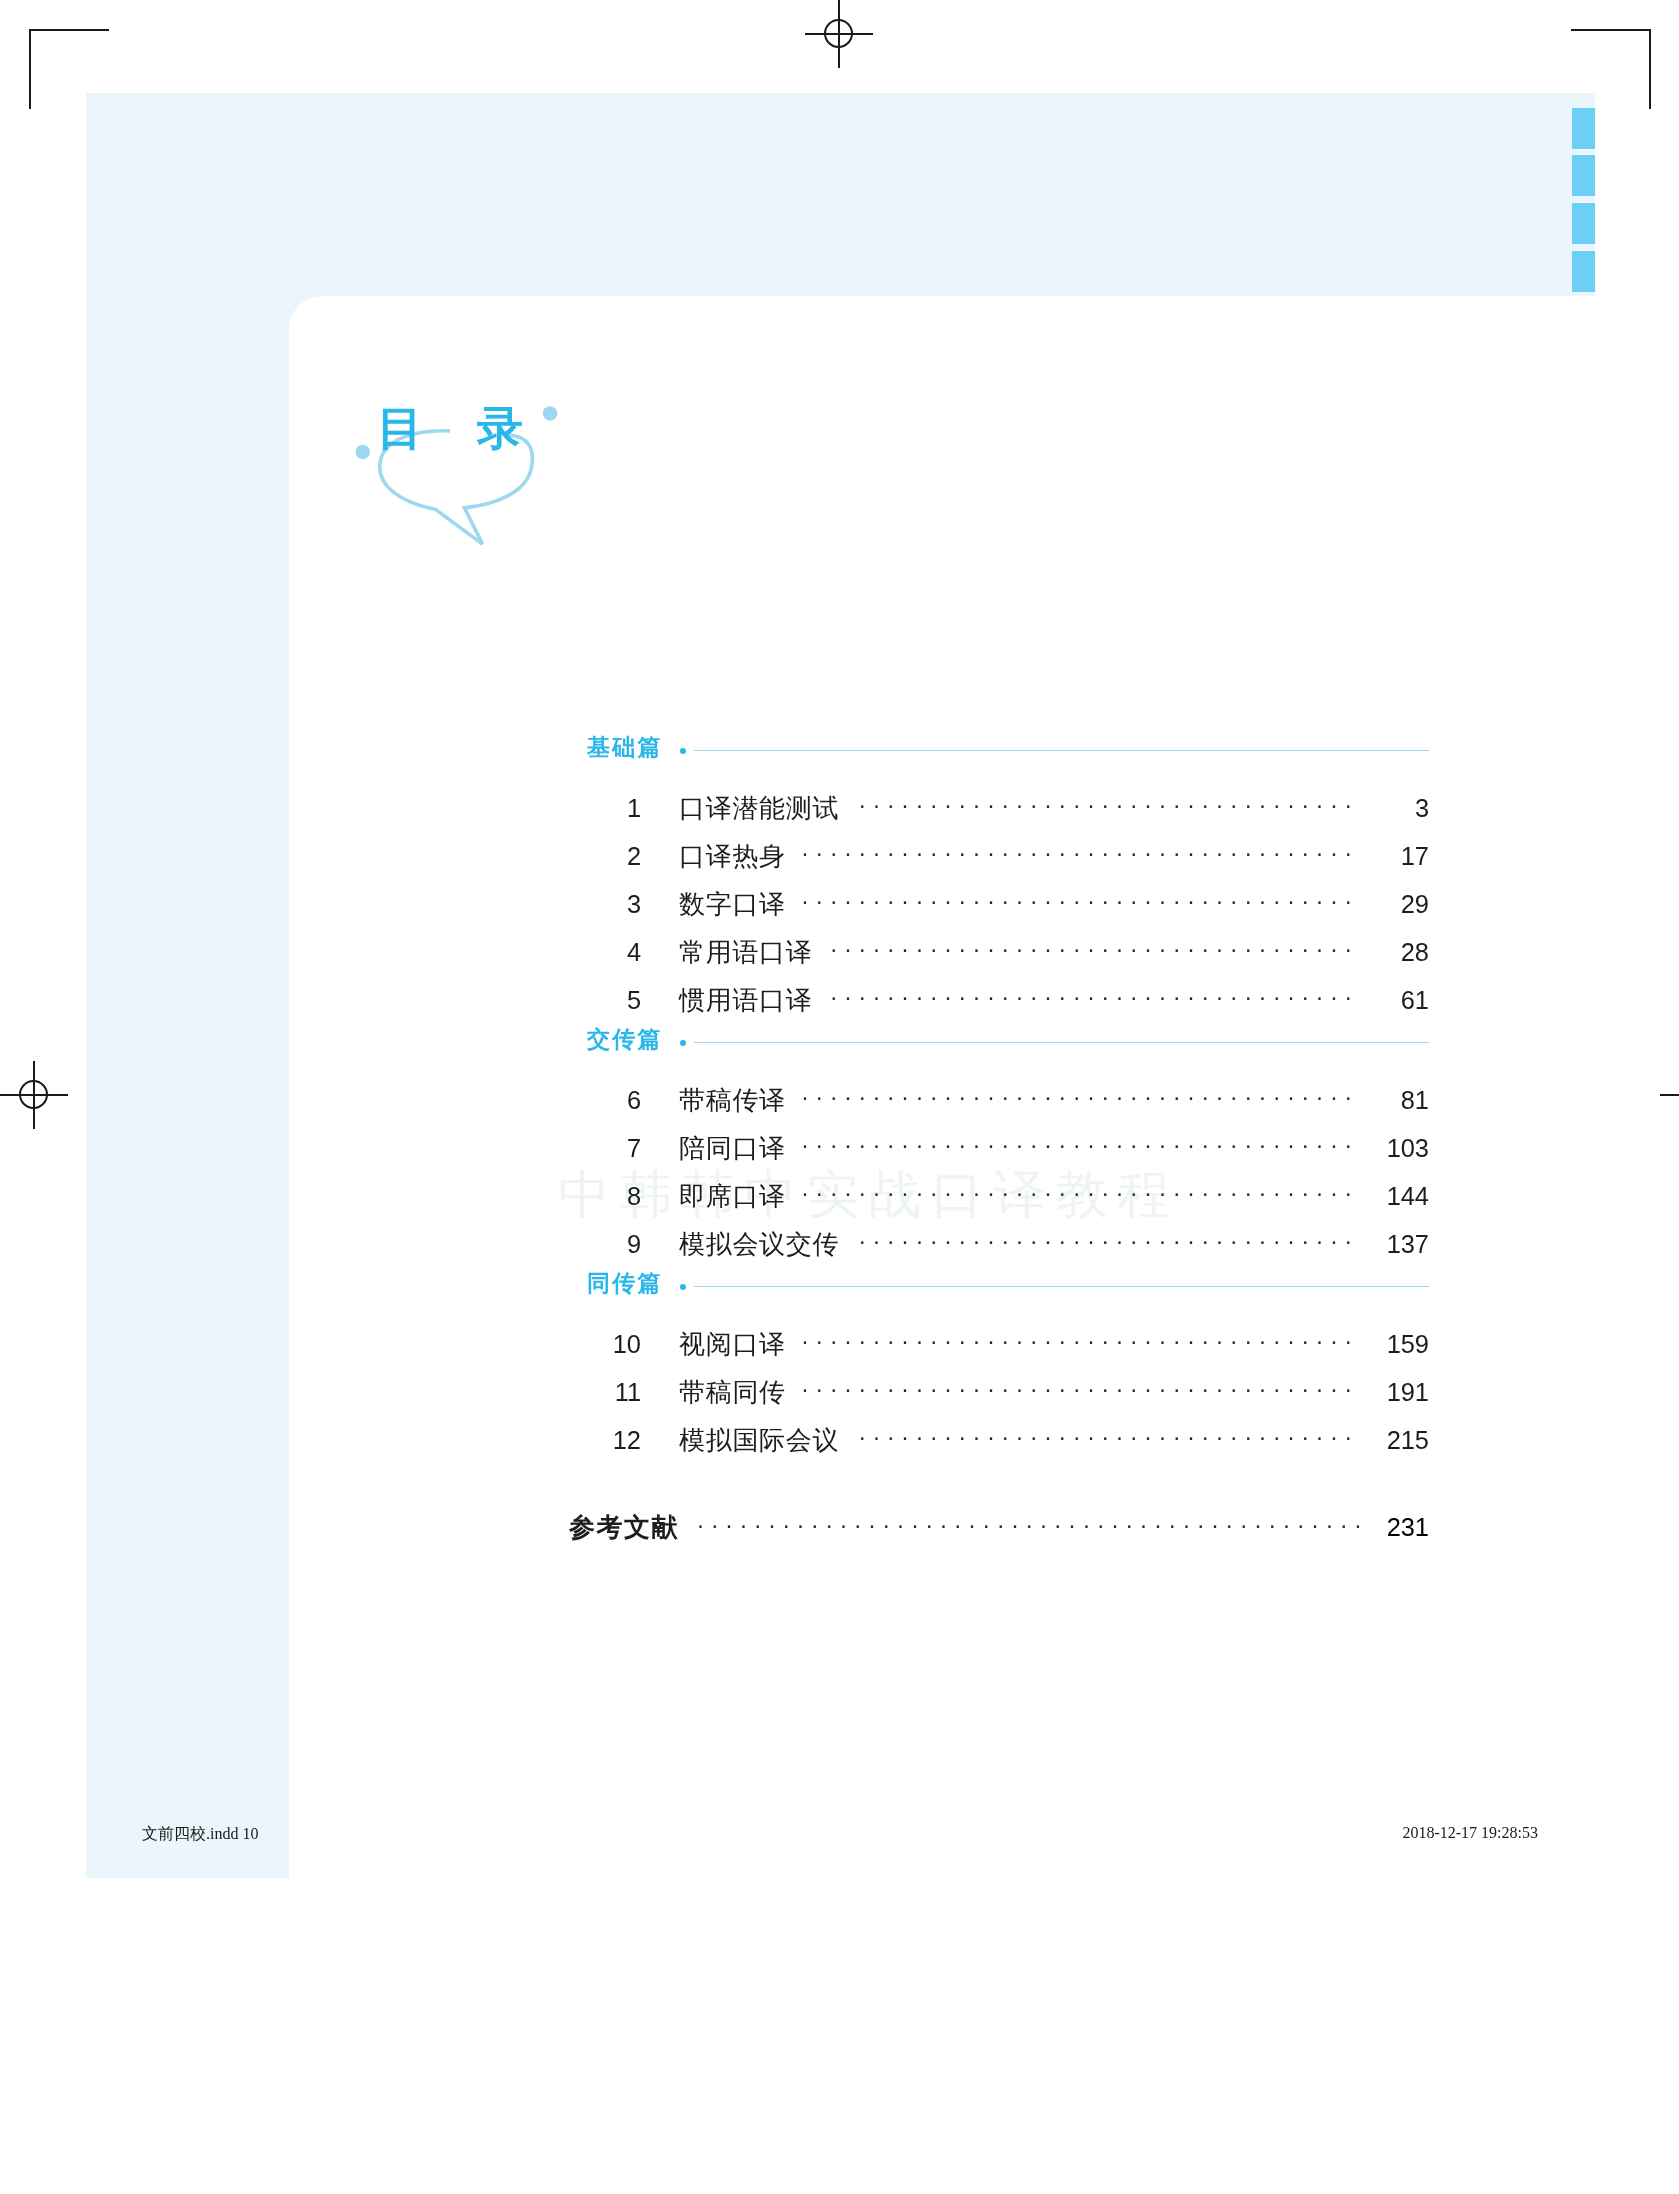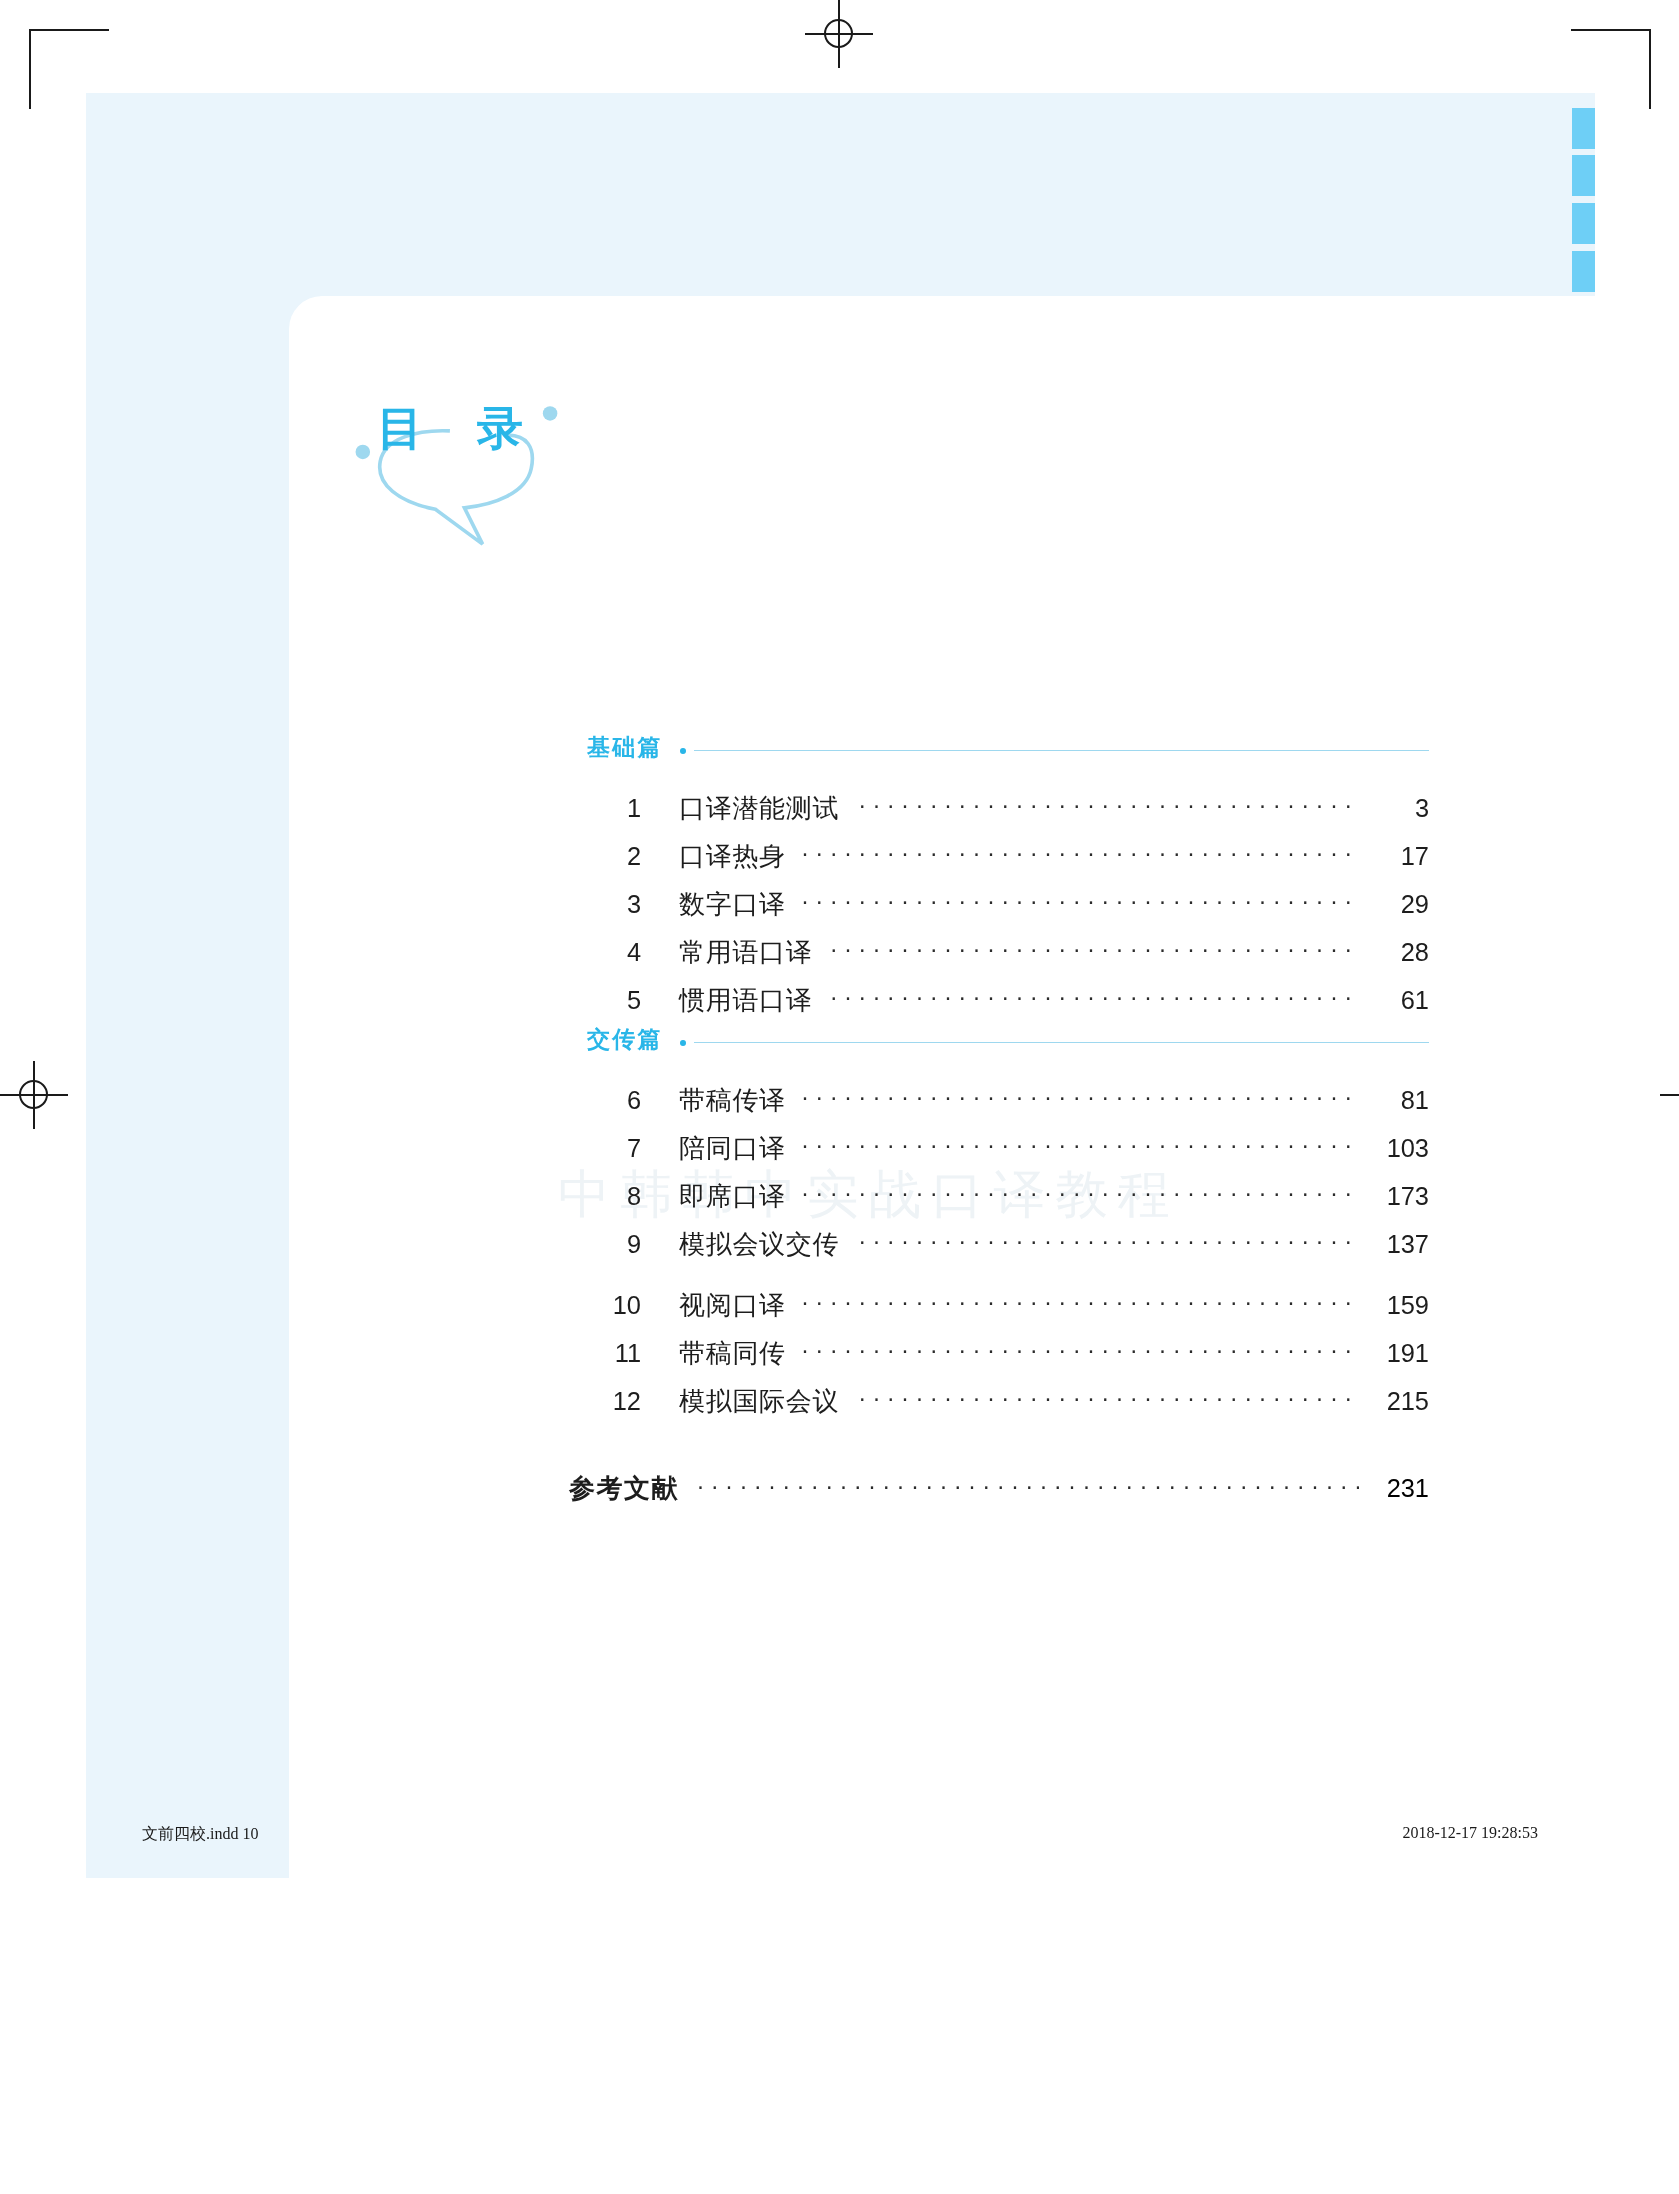--- a/index.html
+++ b/index.html
@@ -420,31 +420,36 @@
             <div class="entry">
               <span class="num">7</span>
               <span class="ttl">陪同口译</span>
               <span class="leader" style="left: 215px;">················································································</span>
               <span class="pg">103</span>
             </div>
             <div class="entry">
               <span class="num">8</span>
               <span class="ttl">即席口译</span>
               <span class="leader" style="left: 215px;">················································································</span>
-              <span class="pg">173</span>
+              <span class="pg">144</span>
             </div>
             <div class="entry">
               <span class="num">9</span>
               <span class="ttl">模拟会议交传</span>
               <span class="leader" style="left: 270px;">················································································</span>
               <span class="pg">137</span>
             </div>
           </div>
         </div>
         <div>
+          <div class="sec">
+            <div class="sec-label">同传篇</div>
+            <div class="sec-dot" style="left: 93px;"></div>
+            <div class="sec-rule" style="left: 107px;"></div>
+          </div>
           <div class="entries">
             <div class="entry">
               <span class="num">10</span>
               <span class="ttl">视阅口译</span>
               <span class="leader" style="left: 215px;">················································································</span>
               <span class="pg">159</span>
             </div>
             <div class="entry">
               <span class="num">11</span>
               <span class="ttl">带稿同传</span>

